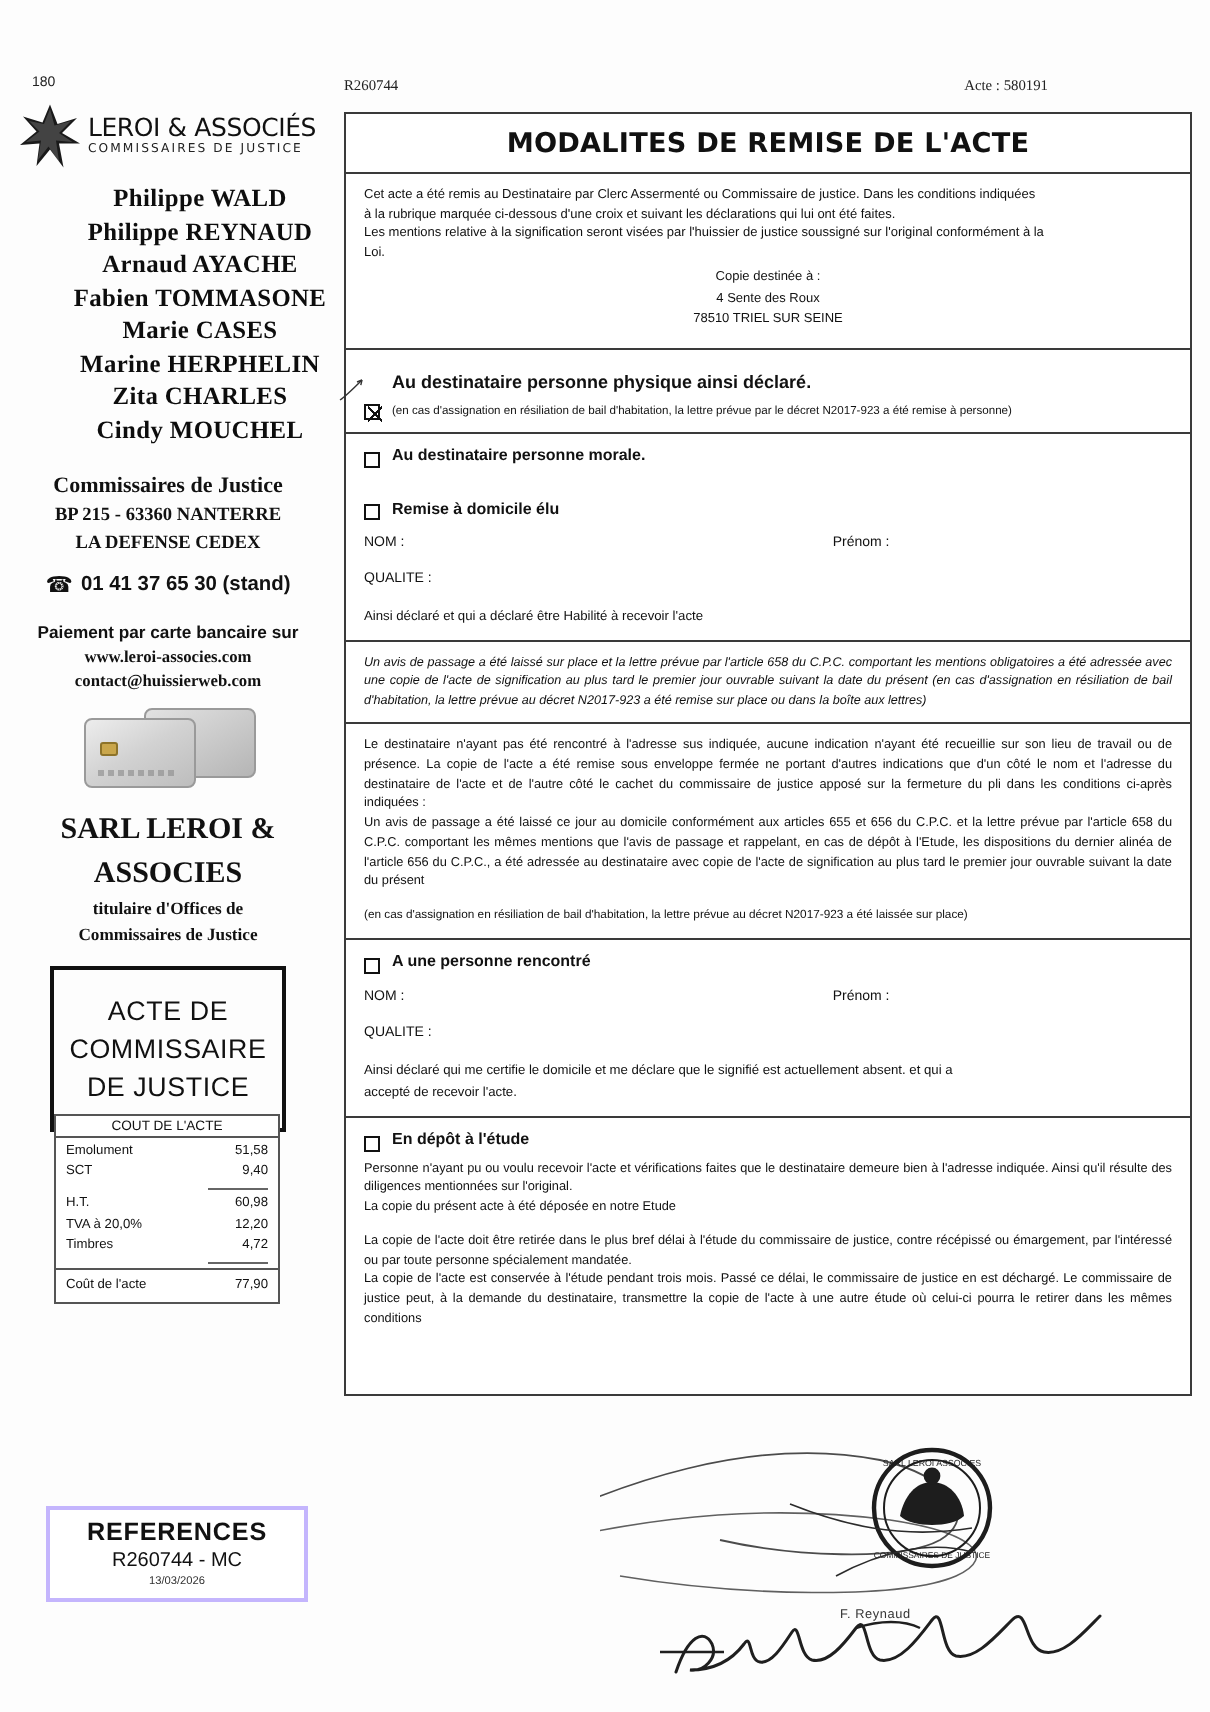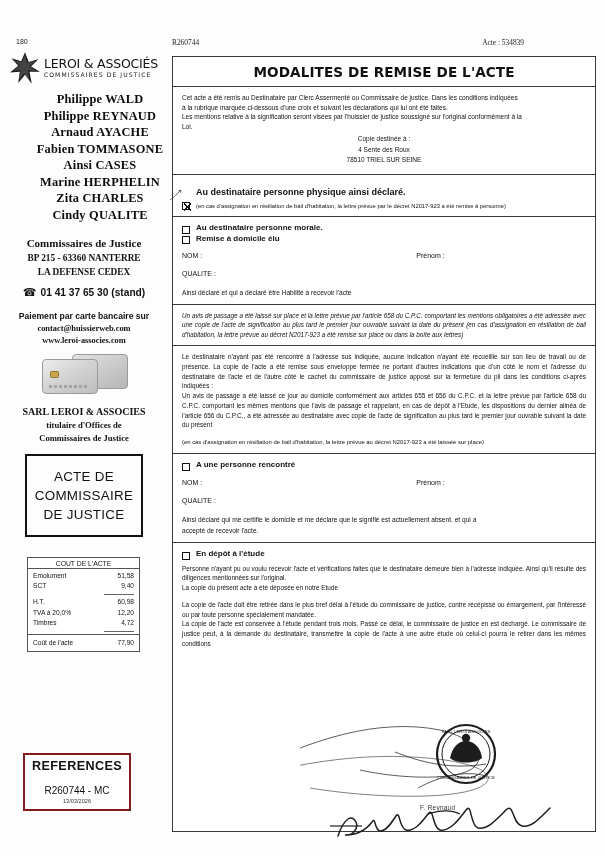--- a/index.html
+++ b/index.html
@@ -85,21 +85,21 @@
     background: #c9a64b; border: .5px solid #8d7329; border-radius: 1.5px;
   }
   .card .stripe {
     position: absolute; left: 6px; bottom: 5px; width: 40px; height: 3px;
     background: repeating-linear-gradient(90deg,#8e8e8e 0 3px,transparent 3px 5px);
     opacity: .65;
   }
   .sarl-block { margin-top: 11px; }
   .sarl-1 {
     font-family: "Liberation Serif", serif;
-    font-weight: bold; font-size: 10px; line-height: 1.45;
+    font-weight: bold; font-size: 15px; line-height: 1.45;
   }
   .sarl-2 {
     font-family: Liberation Serif, serif;
     font-weight: bold; font-size: 8.6px; line-height: 1.5;
   }
   .acte-box {
     margin: 9px auto 0; width: 118px; padding: 11px 4px;
     border: 2px solid #111;
     font-size: 13.4px; line-height: 1.42; letter-spacing: .3px;
     color: #111;
@@ -114,36 +114,36 @@
     text-align: center; padding: 1.5px 0 1px;
     border-bottom: 1px solid #555; font-size: 6.8px;
   }
   .cost-body { padding: 2px 5px 3px; }
   .cost-row { display: flex; justify-content: space-between; line-height: 1.62; }
   .cost-rule { border-top: 1px solid #666; width: 30px; margin: 2px 0 2px auto; }
   .cost-total { display: flex; justify-content: space-between; line-height: 1.7; }
   .cost-sep { border-top: 1px solid #555; margin: 2px -5px 2px; }
   
   .refs-box {
-    position: absolute; left: 23px; top: 753px; width: 108px;
-    border: 2px solid #7f1d1d; text-align: center; padding: 4px 2px 5px;
+    position: absolute; left: 23px; top: 753px; width: 131px;
+    border: 2px solid #c4b5fd; text-align: center; padding: 4px 2px 5px;
     background: #fff;
   }
   .refs-title { font-size: 12.6px; font-weight: bold; letter-spacing: .4px; }
-  .refs-val { font-size: 10px; margin-top: 12px; }
+  .refs-val { font-size: 10px; margin-top: 2px; }
   .refs-date { font-size: 5.6px; margin-top: 2px; color: #333; }
   
   .form-header {
     position: absolute; left: 172px; top: 38px; width: 352px;
     display: flex; justify-content: space-between;
     font-family: "Liberation Serif", serif; font-size: 7.4px; color: #222;
   }
   .form-frame {
     position: absolute; left: 172px; top: 56px;
-    width: 424px; height: 776px;
+    width: 424px; height: 642px;
     border: 1px solid #3a3a3a; background: #fff;
   }
   .title-bar {
     text-align: center; padding: 7px 0 6px;
     font-family: "DejaVu Sans", sans-serif;
     font-weight: bold; font-size: 13.6px; letter-spacing: .1px;
     border-bottom: 1px solid #3a3a3a;
   }
   .intro {
     padding: 6px 9px 5px;
@@ -219,40 +219,40 @@
         <div class="logo-name">LEROI &amp; ASSOCIÉS</div>
         <div class="logo-sub">COMMISSAIRES DE JUSTICE</div>
       </div>
     </div>
 
     <div class="partners">
       <div class="partner">Philippe WALD</div>
       <div class="partner">Philippe REYNAUD</div>
       <div class="partner">Arnaud AYACHE</div>
       <div class="partner">Fabien TOMMASONE</div>
-      <div class="partner">Ainsi CASES</div>
+      <div class="partner">Marie CASES</div>
       <div class="partner">Marine HERPHELIN</div>
       <div class="partner">Zita CHARLES</div>
-      <div class="partner">Cindy QUALITE</div>
+      <div class="partner">Cindy MOUCHEL</div>
     </div>
 
     <div class="role-block">
       <div class="role-title">Commissaires de Justice</div>
       <div class="role-line">BP 215 - 63360 NANTERRE</div>
       <div class="role-line">LA DEFENSE CEDEX</div>
       <div class="phone-row">
         <span class="phone-ico">☎</span>
         <span class="phone-num">01 41 37 65 30 (stand)</span>
       </div>
     </div>
 
     <div class="pay-block">
       <div class="pay-line1">Paiement par carte bancaire sur</div>
+      <div class="pay-line">www.leroi-associes.com</div>
       <div class="pay-line">contact@huissierweb.com</div>
-      <div class="pay-line">www.leroi-associes.com</div>
       <div class="cards">
         <div class="card back"></div>
         <div class="card front">
             <span class="chip"></span>
             <span class="stripe"></span>
           </div>
       </div>
     </div>
 
     <div class="sarl-block">
@@ -298,21 +298,21 @@
   </div>
 
   <div class="refs-box">
     <div class="refs-title">REFERENCES</div>
     <div class="refs-val">R260744 - MC</div>
     <div class="refs-date">13/03/2026</div>
   </div>
 
   <div class="form-header">
     <span>R260744</span>
-    <span>Acte : 534839</span>
+    <span>Acte : 580191</span>
   </div>
 
   <div class="form-frame">
 
     <div class="title-bar">MODALITES DE REMISE DE L'ACTE</div>
 
     <div class="intro">
       <div>Cet acte a été remis au Destinataire par Clerc Assermenté  ou Commissaire de justice. Dans les conditions indiquées</div>
       <div>à la rubrique marquée ci-dessous d'une croix et suivant les déclarations qui lui ont été faites.</div>
       <div>Les mentions relative à la signification seront visées par l'huissier de justice soussigné sur l'original conformément à la</div>
@@ -337,21 +337,21 @@
           <div class="cb-note">(en cas d'assignation en résiliation de bail d'habitation, la lettre prévue par le décret N2017-923 a été remise à personne)</div>
         </span>
       </div>
     </div>
 
     <div class="sec">
       <div class="cb-row">
         <span class="cb"></span>
         <span class="cb-label-sm">Au destinataire personne morale.</span>
       </div>
-      <div class="cb-row" style="margin-top:0">
+      <div class="cb-row" style="margin-top:16px">
         <span class="cb"></span>
         <span class="cb-label-sm">Remise à domicile élu</span>
       </div>
 
       <div class="fields">
         <div class="field-row">
           <span class="nom">NOM :</span>
           <span>Prénom :</span>
         </div>
         <div class="field-row">

